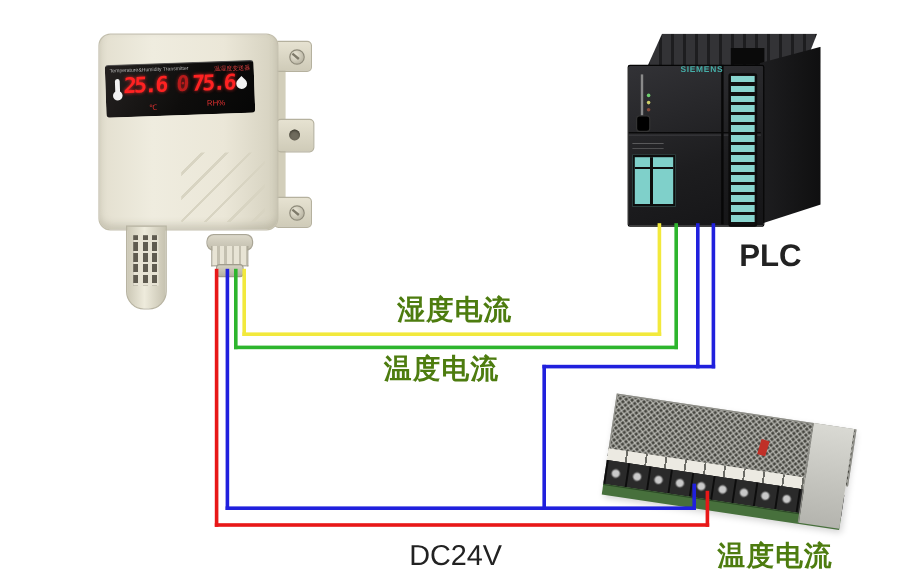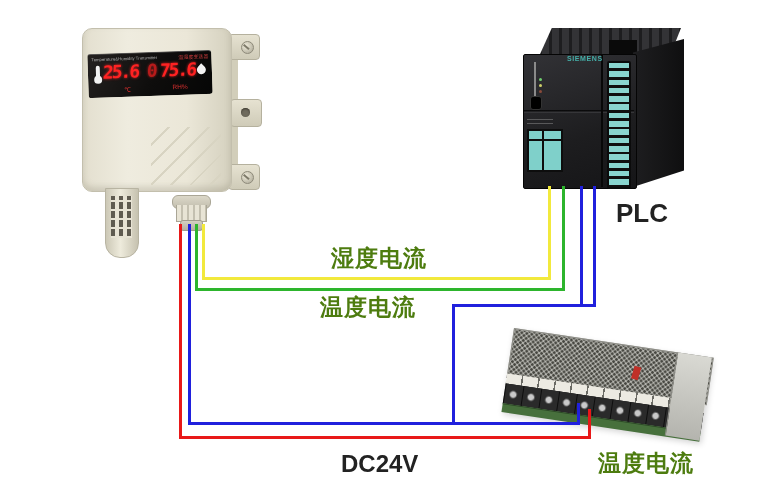--- a/index.html
+++ b/index.html
@@ -10,21 +10,21 @@
   
   .wire{position:absolute;z-index:2;}
   .w-yellow{background:#f2e93c;}
   .w-green{background:#2db52d;}
   .w-blue{background:#2020dd;}
   .w-red{background:#e81818;}
 
   
   .diagram-label{position:absolute;z-index:5;color:#4d7c0f;font-weight:600;
                  font-size:23px;letter-spacing:1px;white-space:nowrap;}
-  .latin-label{letter-spacing:0;font-weight:700;color:#222;}
+  .latin-label{letter-spacing:0;font-weight:400;color:#222;}
 
   
   .tx{z-index:3;}
   .tx-case{left:82px;top:28px;width:148px;height:162px;border-radius:10px;
     background:linear-gradient(90deg,#e3dfcf 0%,#efecdf 30%,#ebe7d8 70%,#d5d1bf 100%);
     border:1px solid #c3bfad;box-shadow:inset 0 -4px 6px rgba(120,115,95,.25);}
   .tx-rail{left:226px;top:38px;width:12px;height:146px;background:#d2ceba;border-radius:3px;}
   .tx-tab{width:30px;height:24px;border-radius:4px;border:1px solid #b5b19e;
     background:linear-gradient(#e6e2d1,#cfcbb8);}
   .screw{position:absolute;width:11px;height:11px;border-radius:50%;

